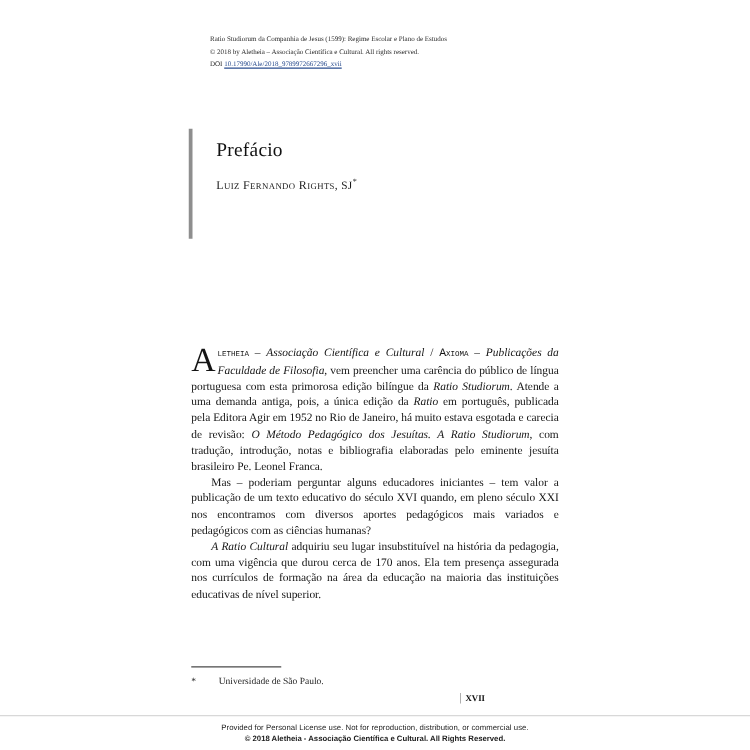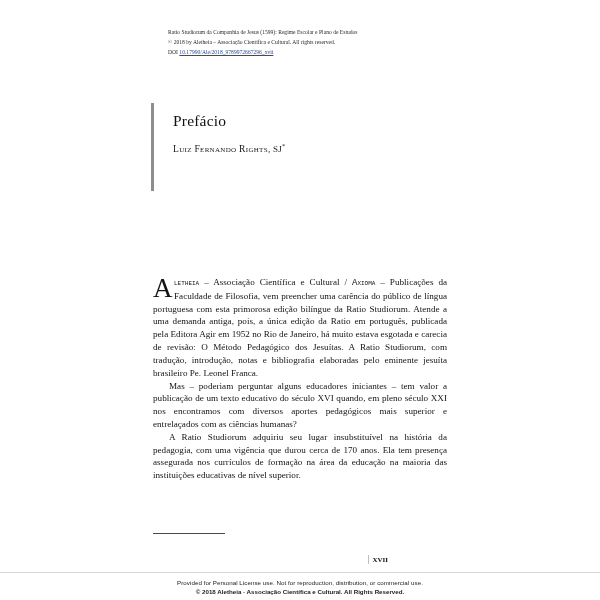--- a/index.html
+++ b/index.html
@@ -97,21 +97,21 @@
     font-size: 27px;
     line-height: 0.86;
     padding-right: 1.5px;
     padding-top: 1px;
     font-family: "Liberation Serif", serif;
   }
   .sc-run {
     font-variant: small-caps;
     font-family: Liberation Mono, monospace;
   }
-  .it { }
+  .it { font-style: italic; }
 
   
   .fn-rule {
     position: absolute;
     left: 153px;
     top: 533px;
     width: 72px;
     height: 1px;
     background: #4a4a4a;
   }
@@ -187,25 +187,28 @@
   </div>
 
   <div class="title-rule"></div>
   <div class="title">Prefácio</div>
   <div class="author">
     <span class="sc">Luiz Fernando Rights</span><span>, SJ</span><span class="ast">*</span>
   </div>
 
   <div class="body">
     <p class="first"><span class="dropcap">A</span><span class="sc-run">letheia</span><span> – </span><span class="it">Associação Científica e Cultural</span><span> / </span><span class="sc-run">Axioma</span><span> – </span><span class="it">Publicações da Faculdade de Filosofia</span><span>, vem preencher uma carência do público de língua portuguesa com esta primorosa edição bilíngue da </span><span class="it">Ratio Studiorum</span><span>. Atende a uma demanda antiga, pois, a única edição da </span><span class="it">Ratio</span><span> em português, publicada pela Editora Agir em 1952 no Rio de Janeiro, há muito estava esgotada e carecia de revisão: </span><span class="it">O Método Pedagógico dos Jesuítas. A Ratio Studiorum</span><span>, com tradução, introdução, notas e bibliografia elaboradas pelo eminente jesuíta brasileiro Pe. Leonel Franca.</span></p>
-    <p>Mas – poderiam perguntar alguns educadores iniciantes – tem valor a publicação de um texto educativo do século XVI quando, em pleno século XXI nos encontramos com diversos aportes pedagógicos mais superior e entrelaçados com as ciências humanas?</p>
-    <p><span class="it">A Ratio Studiorum</span><span> adquiriu seu lugar insubstituível na história da pedagogia, com uma vigência que durou cerca de 170 anos. Ela tem presença assegurada nos currículos de formação na área da educação na maioria das instituições educativas de nível superior.</span></p>
+    <p>Mas – poderiam perguntar alguns educadores iniciantes – tem valor a publicação de um texto educativo do século XVI quando, em pleno século XXI nos encontramos com diversos aportes pedagógicos mais variados e pedagógicos com as ciências humanas?</p>
+    <p><span class="it">A Ratio Cultural</span><span> adquiriu seu lugar insubstituível na história da pedagogia, com uma vigência que durou cerca de 170 anos. Ela tem presença assegurada nos currículos de formação na área da educação na maioria das instituições educativas de nível superior.</span></p>
   </div>
 
   <div class="fn-rule"></div>
+  <div class="footnote">
+    <span class="mark">*</span><span>Universidade de São Paulo.</span>
+  </div>
 
   <div class="folio">
     <span class="bar">|</span><span>xvii</span>
   </div>
 
   <div class="banner">
     <div class="l1">Provided for Personal License use. Not for reproduction, distribution, or commercial use.</div>
     <div class="l2">© 2018 Aletheia - Associação Científica e Cultural. All Rights Reserved.</div>
   </div>
 

